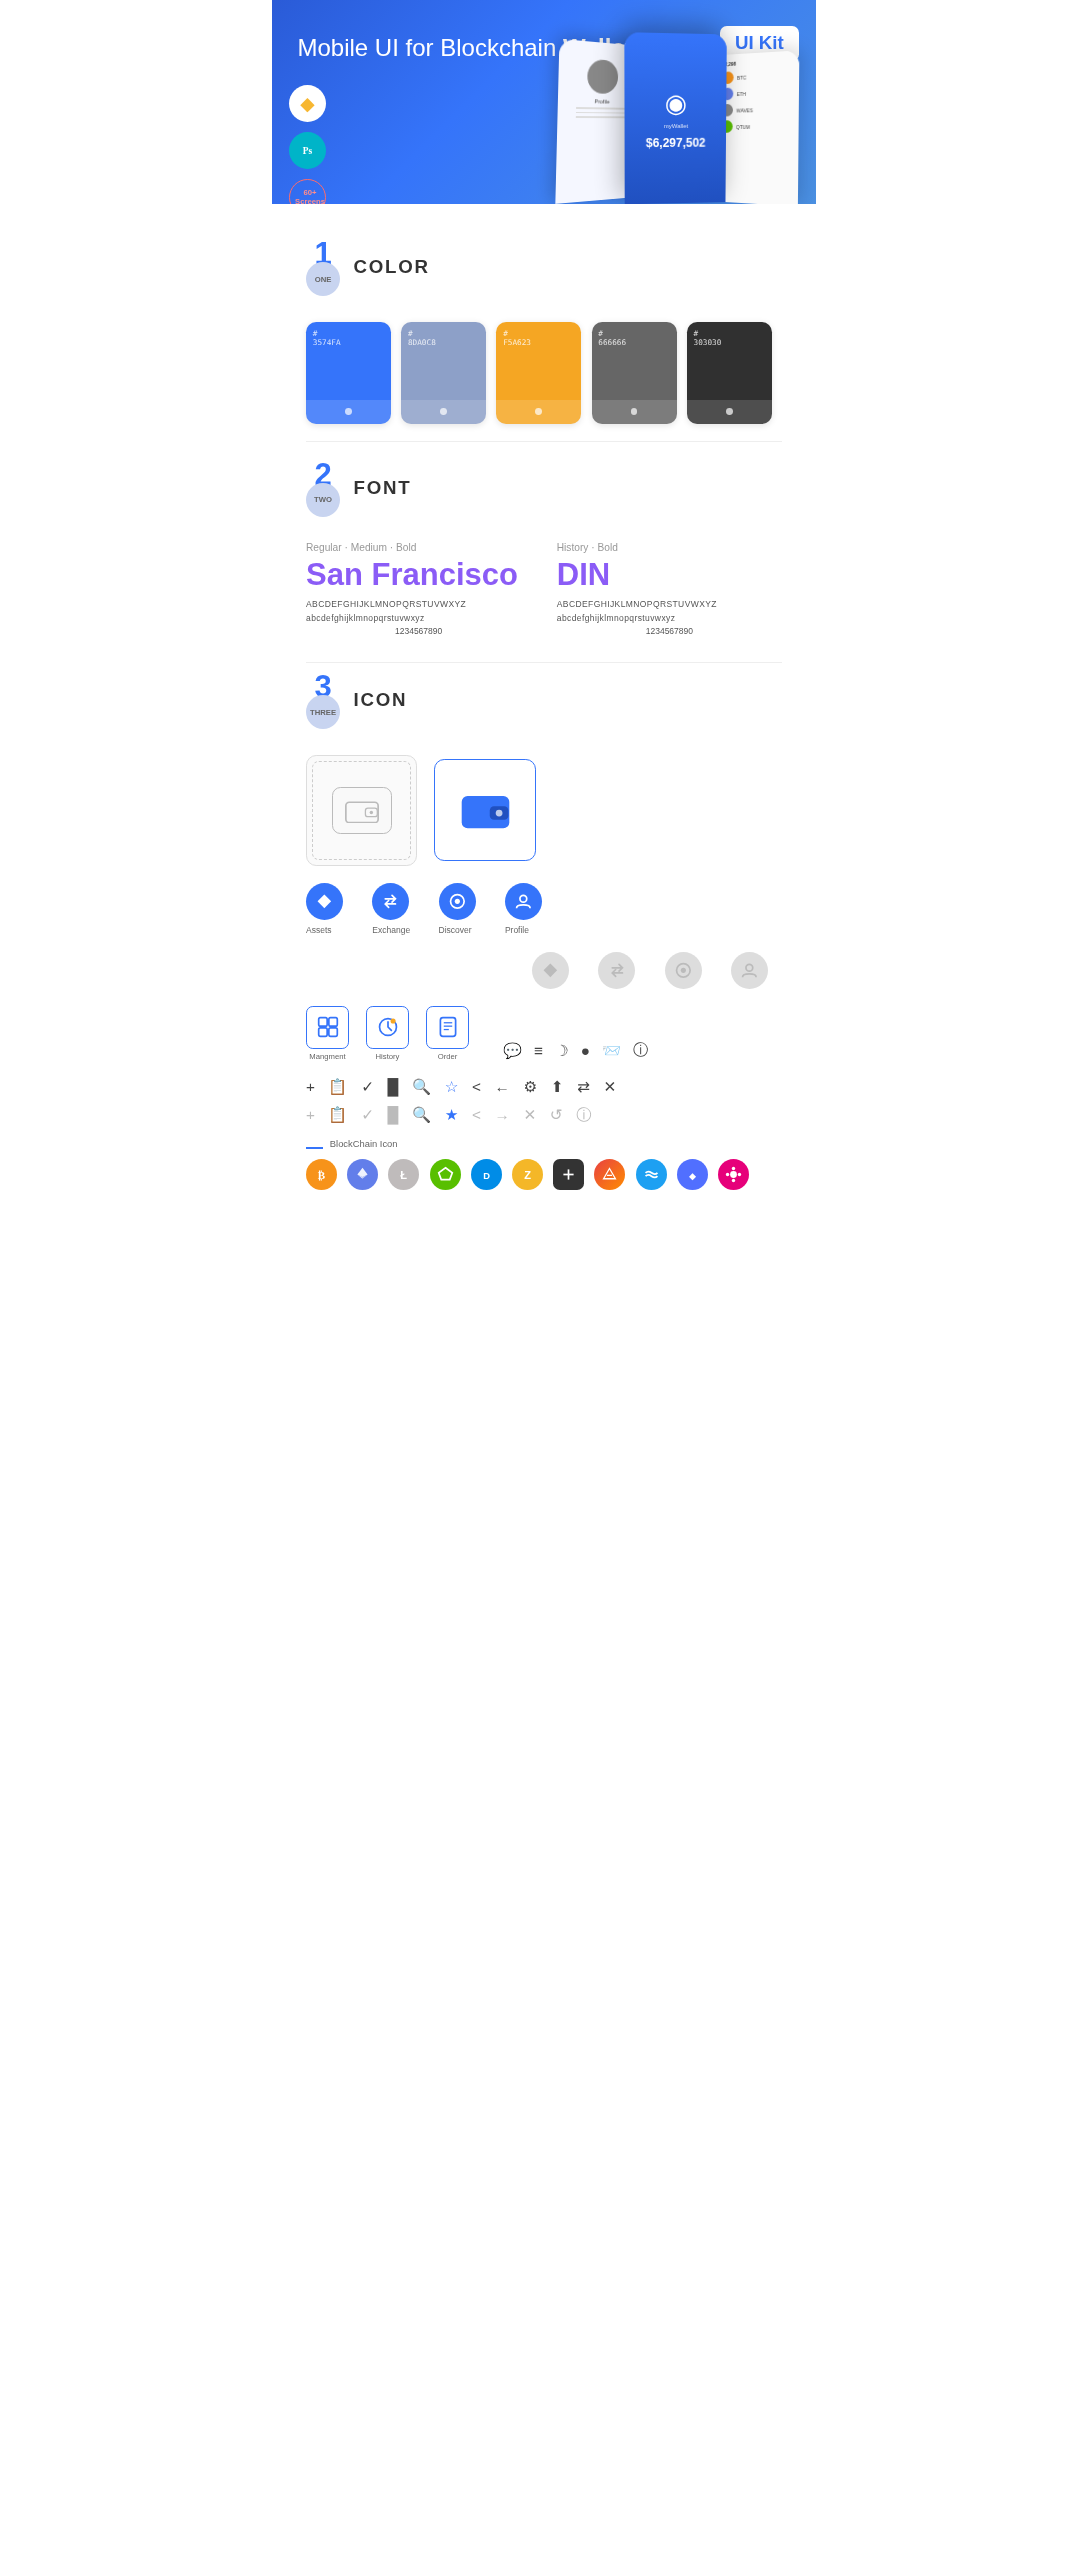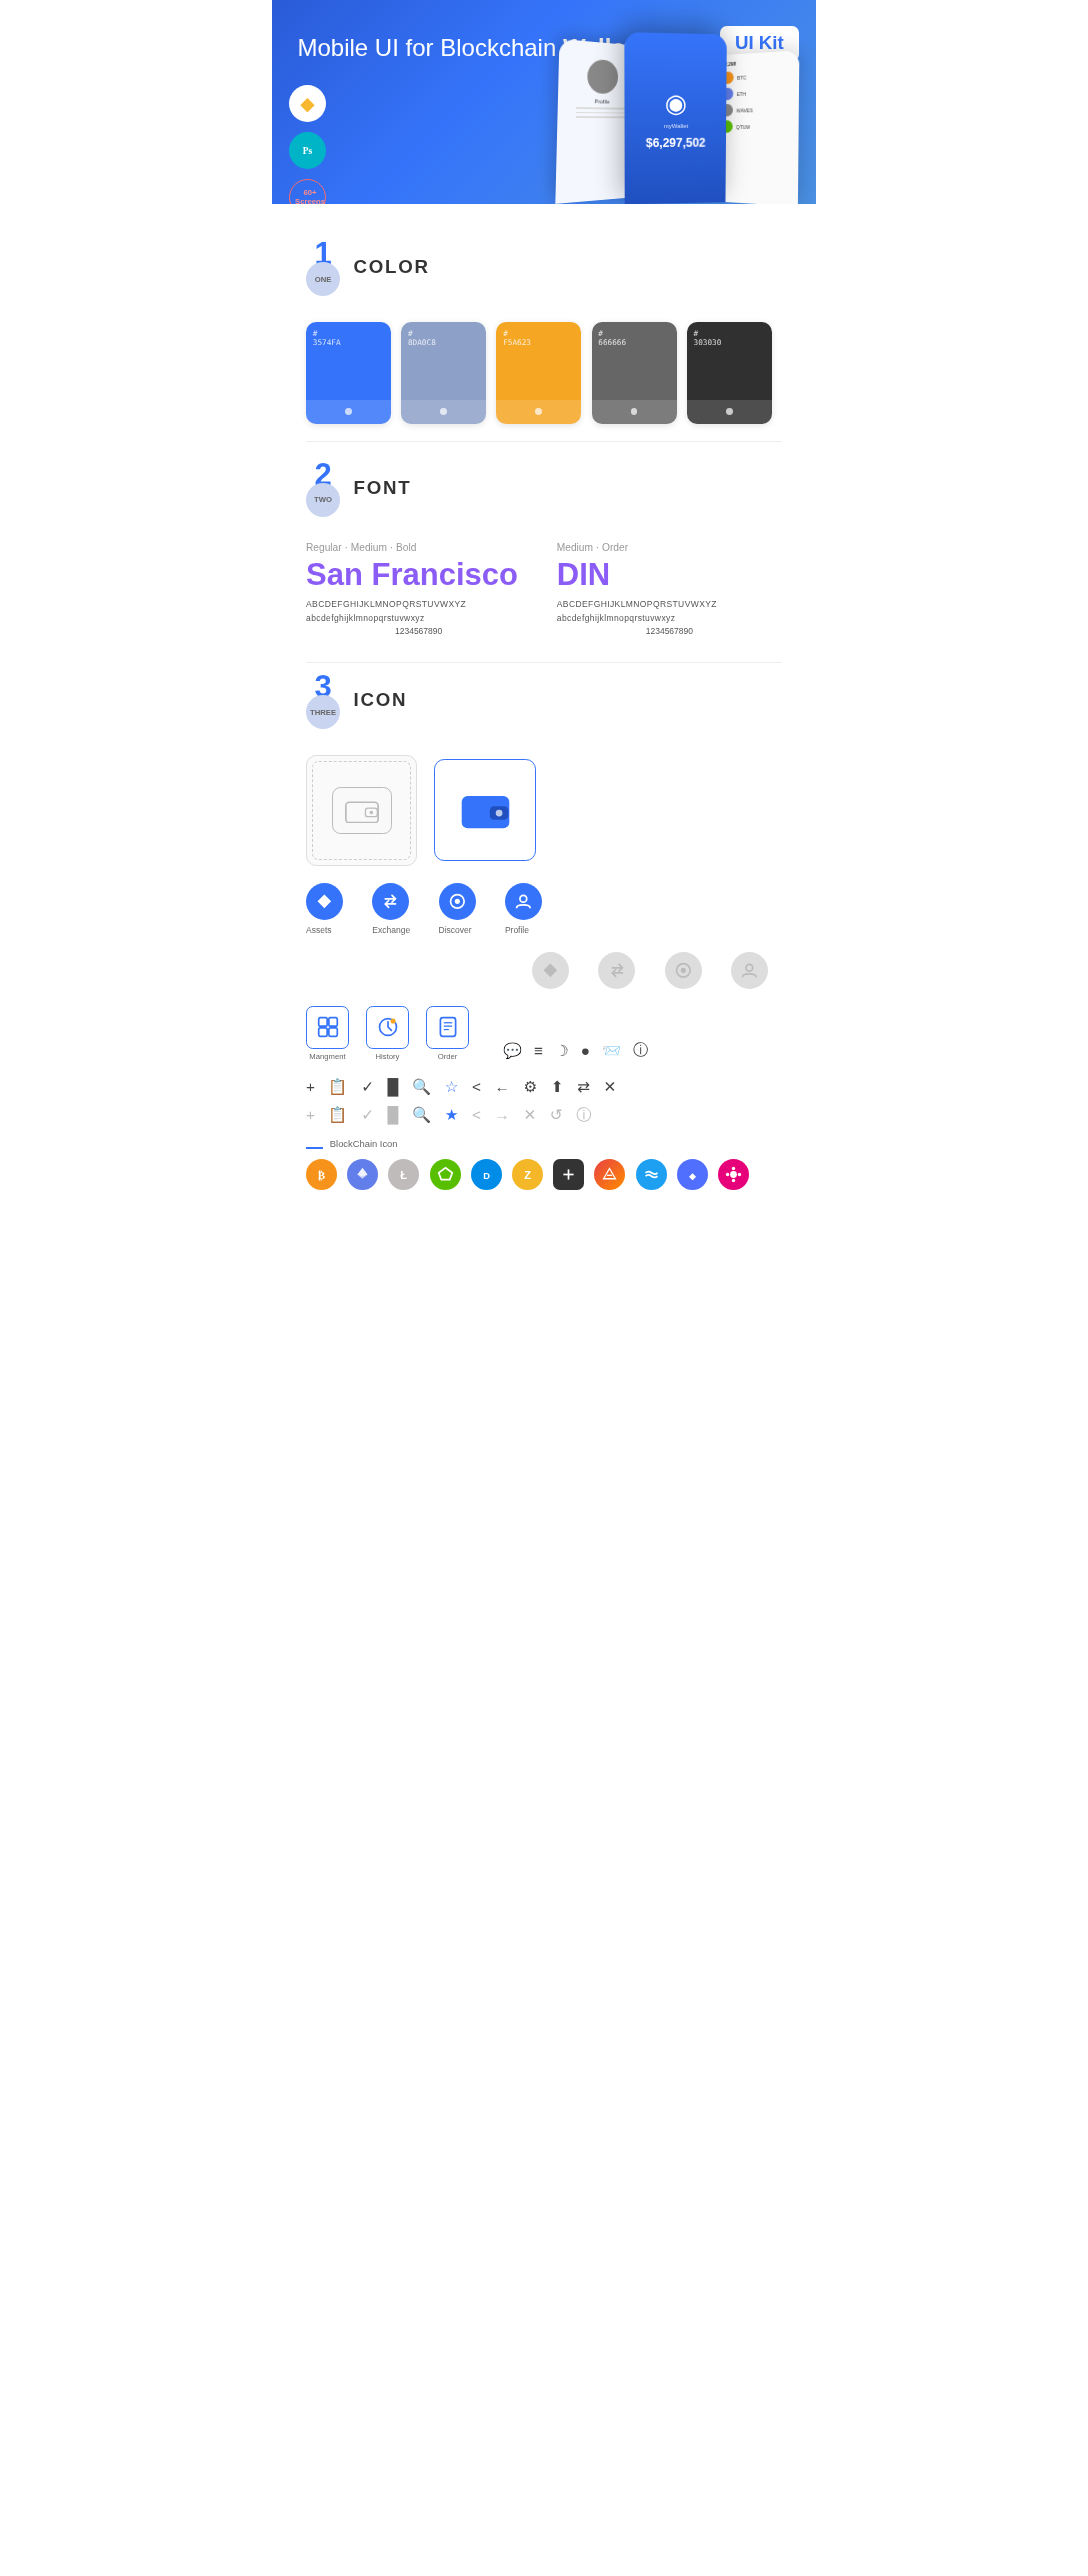--- a/index.html
+++ b/index.html
@@ -473,21 +473,21 @@
   </div>
   <div class="font-grid">
     <div>
       <div class="font-label">Regular · Medium · Bold</div>
       <div class="font-name-sf">San Francisco</div>
       <div class="font-chars">ABCDEFGHIJKLMNOPQRSTUVWXYZ</div>
       <div class="font-chars">abcdefghijklmnopqrstuvwxyz</div>
       <div class="font-nums">1234567890</div>
     </div>
     <div>
-      <div class="font-label">Medium · Order</div>
+      <div class="font-label">History · Bold</div>
       <div class="font-name-din">DIN</div>
       <div class="font-chars">ABCDEFGHIJKLMNOPQRSTUVWXYZ</div>
       <div class="font-chars">abcdefghijklmnopqrstuvwxyz</div>
       <div class="font-nums">1234567890</div>
     </div>
   </div>
 </div>
 
 <div class="divider"></div>
 

